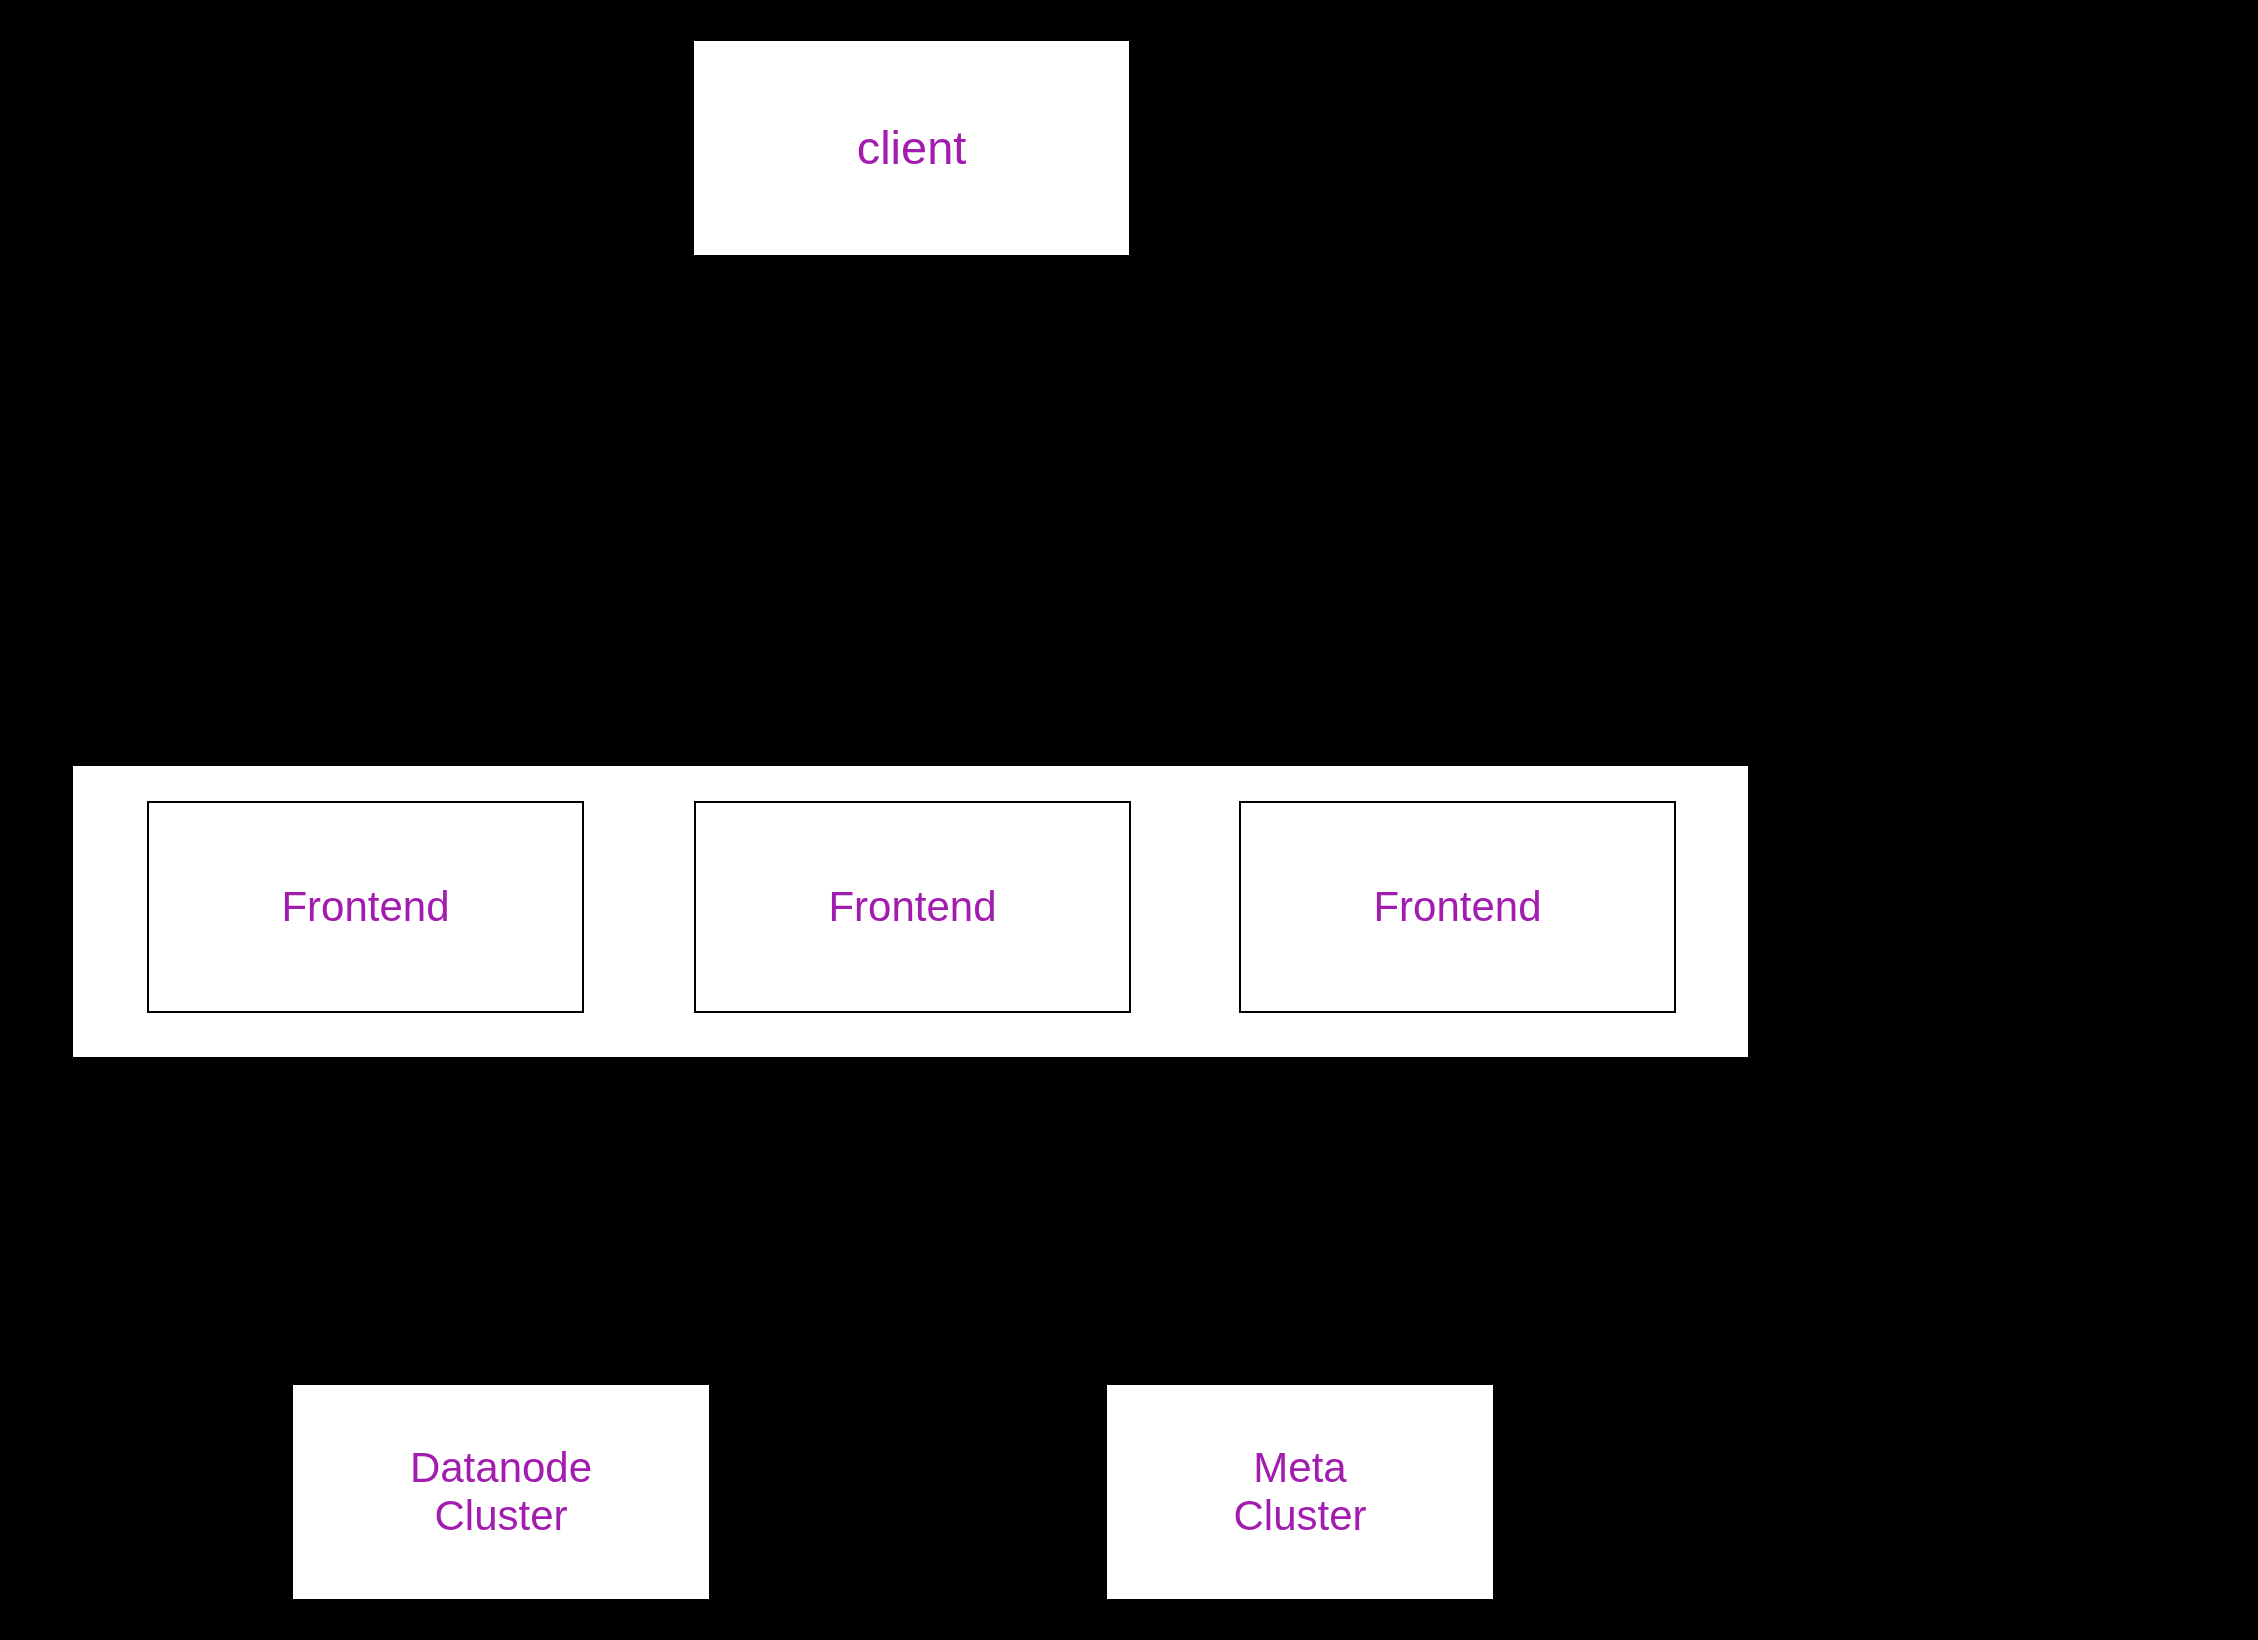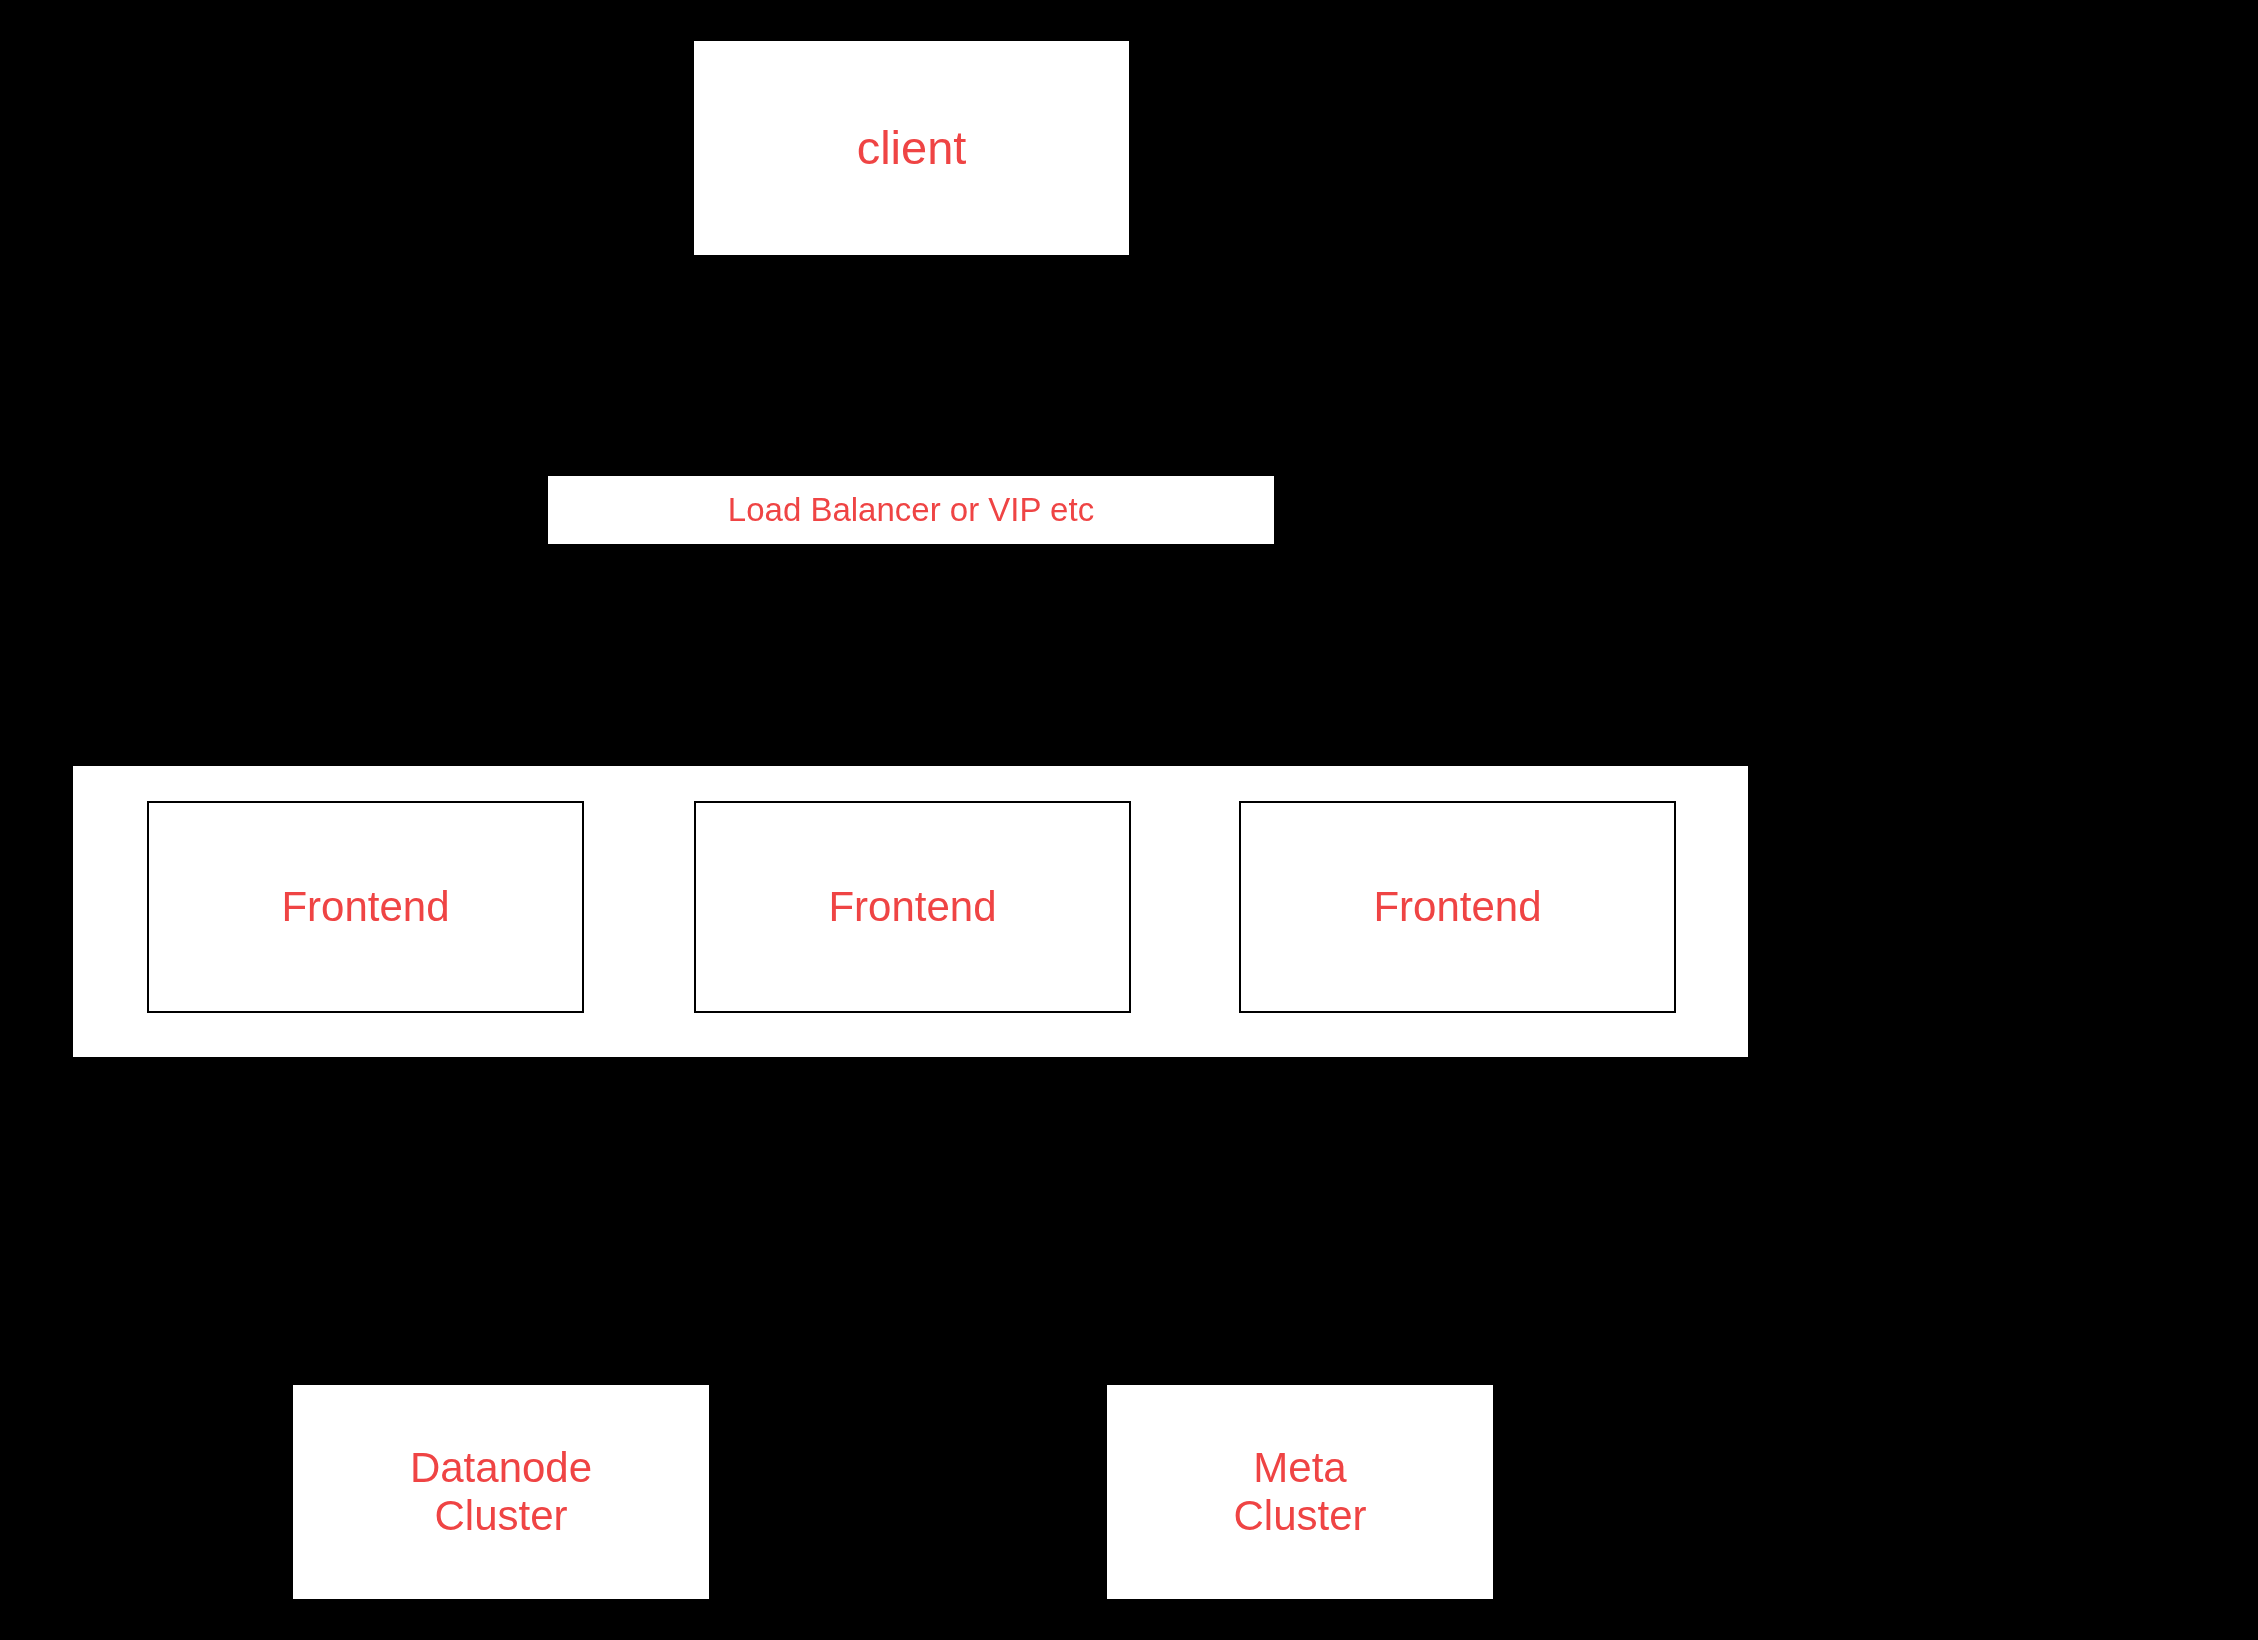--- a/index.html
+++ b/index.html
@@ -20,21 +20,21 @@
   }
 
   
   .node {
     position: absolute;
     box-sizing: border-box;
     display: flex;
     align-items: center;
     justify-content: center;
     text-align: center;
-    color: #ef4444;
+    color: #a21caf;
     line-height: 1.15;
     white-space: pre-line;
   }
 
   
   .solid-fill {
     background: #ffffff;
     border: none;
   }
 
@@ -106,23 +106,20 @@
 </style>
 </head>
 <body>
 
 <div id="canvas">
 
   <div class="node solid-fill" id="client-node">
     <span class="node-label">client</span>
   </div>
 
-  <div class="node solid-fill" id="load-balancer-node">
-    <span class="node-label">Load Balancer or VIP etc</span>
-  </div>
 
   <div class="node dashed-group" id="frontend-cluster"></div>
 
   <div class="node solid-stroke frontend-node" id="frontend-node-1">
     <span class="node-label">Frontend</span>
   </div>
 
   <div class="node solid-stroke frontend-node" id="frontend-node-2">
     <span class="node-label">Frontend</span>
   </div>

